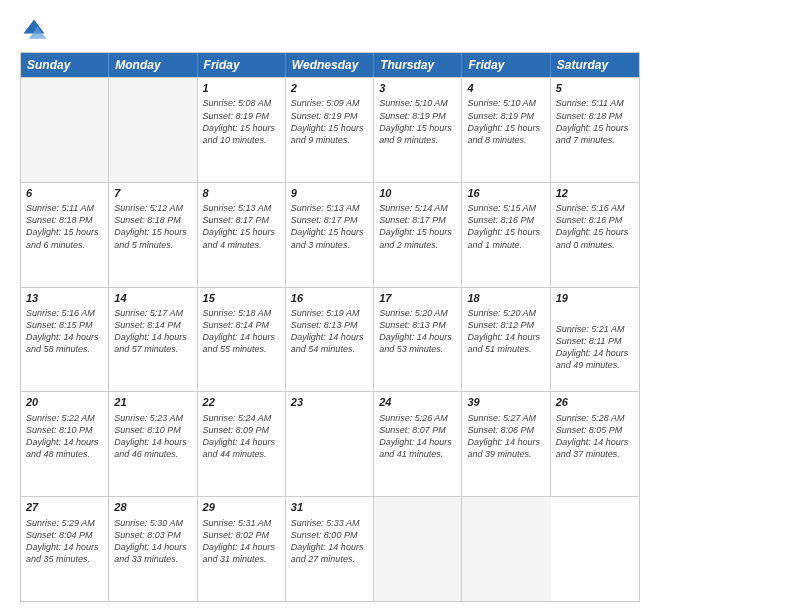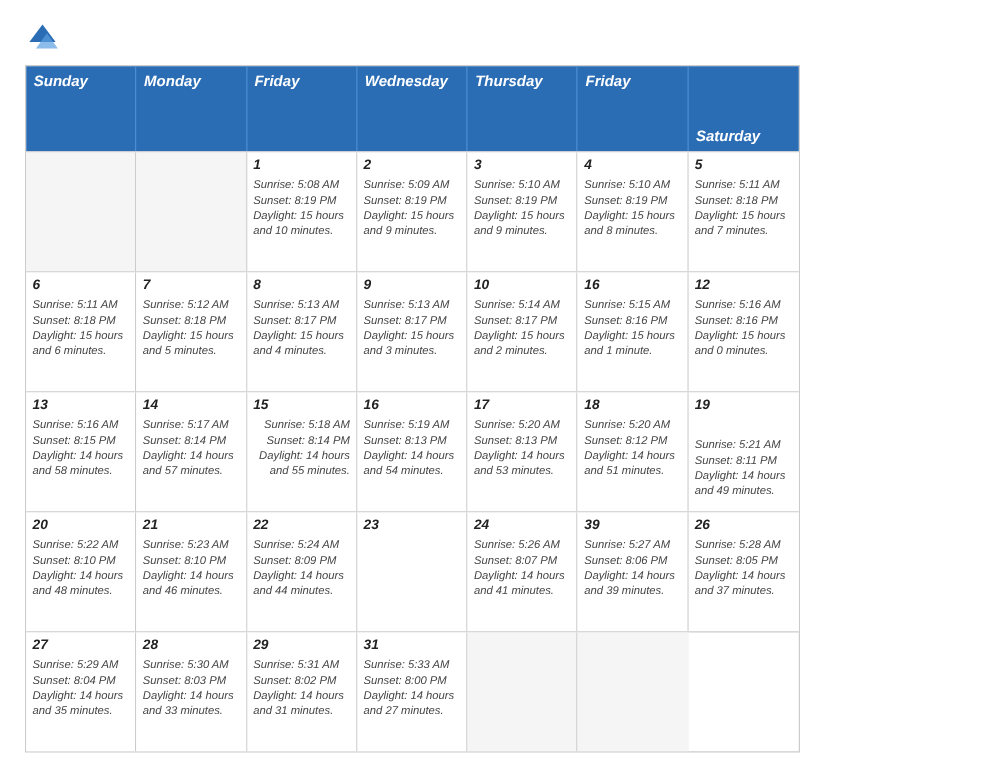--- a/index.html
+++ b/index.html
@@ -72,21 +72,21 @@
       grid-template-columns: repeat(7, 1fr);
       background: #2a6db5;
     }
     .cal-header-cell {
       color: #fff;
       font-size: 12px;
       font-weight: bold;
       padding: 5px 6px;
       border-right: 1px solid #4a8dd5;
     }
-    .cal-header-cell:last-child { border-right: none; margin-top: 44px; }
+    .cal-header-cell:last-child { border-right: none; }
     .cal-body {
       display: flex;
       flex-direction: column;
       flex: 1;
     }
     .cal-row {
       display: grid;
       grid-template-columns: repeat(7, 1fr);
       flex: 1;
       border-top: 1px solid #ccc;
@@ -232,21 +232,21 @@
 Daylight: 14 hours and 58 minutes.</div>
           </div>
           <div class="cal-cell">
             <span class="day-num">14</span>
             <div class="info" style="white-space: pre-line;">Sunrise: 5:17 AM
 Sunset: 8:14 PM
 Daylight: 14 hours and 57 minutes.</div>
           </div>
           <div class="cal-cell">
             <span class="day-num">15</span>
-            <div class="info" style="white-space: pre-line; text-align: right;">Sunrise: 5:18 AM
+            <div class="info" style="white-space: pre-line;">Sunrise: 5:18 AM
 Sunset: 8:14 PM
 Daylight: 14 hours and 55 minutes.</div>
           </div>
           <div class="cal-cell">
             <span class="day-num">16</span>
             <div class="info" style="white-space: pre-line;">Sunrise: 5:19 AM
 Sunset: 8:13 PM
 Daylight: 14 hours and 54 minutes.</div>
           </div>
           <div class="cal-cell">

